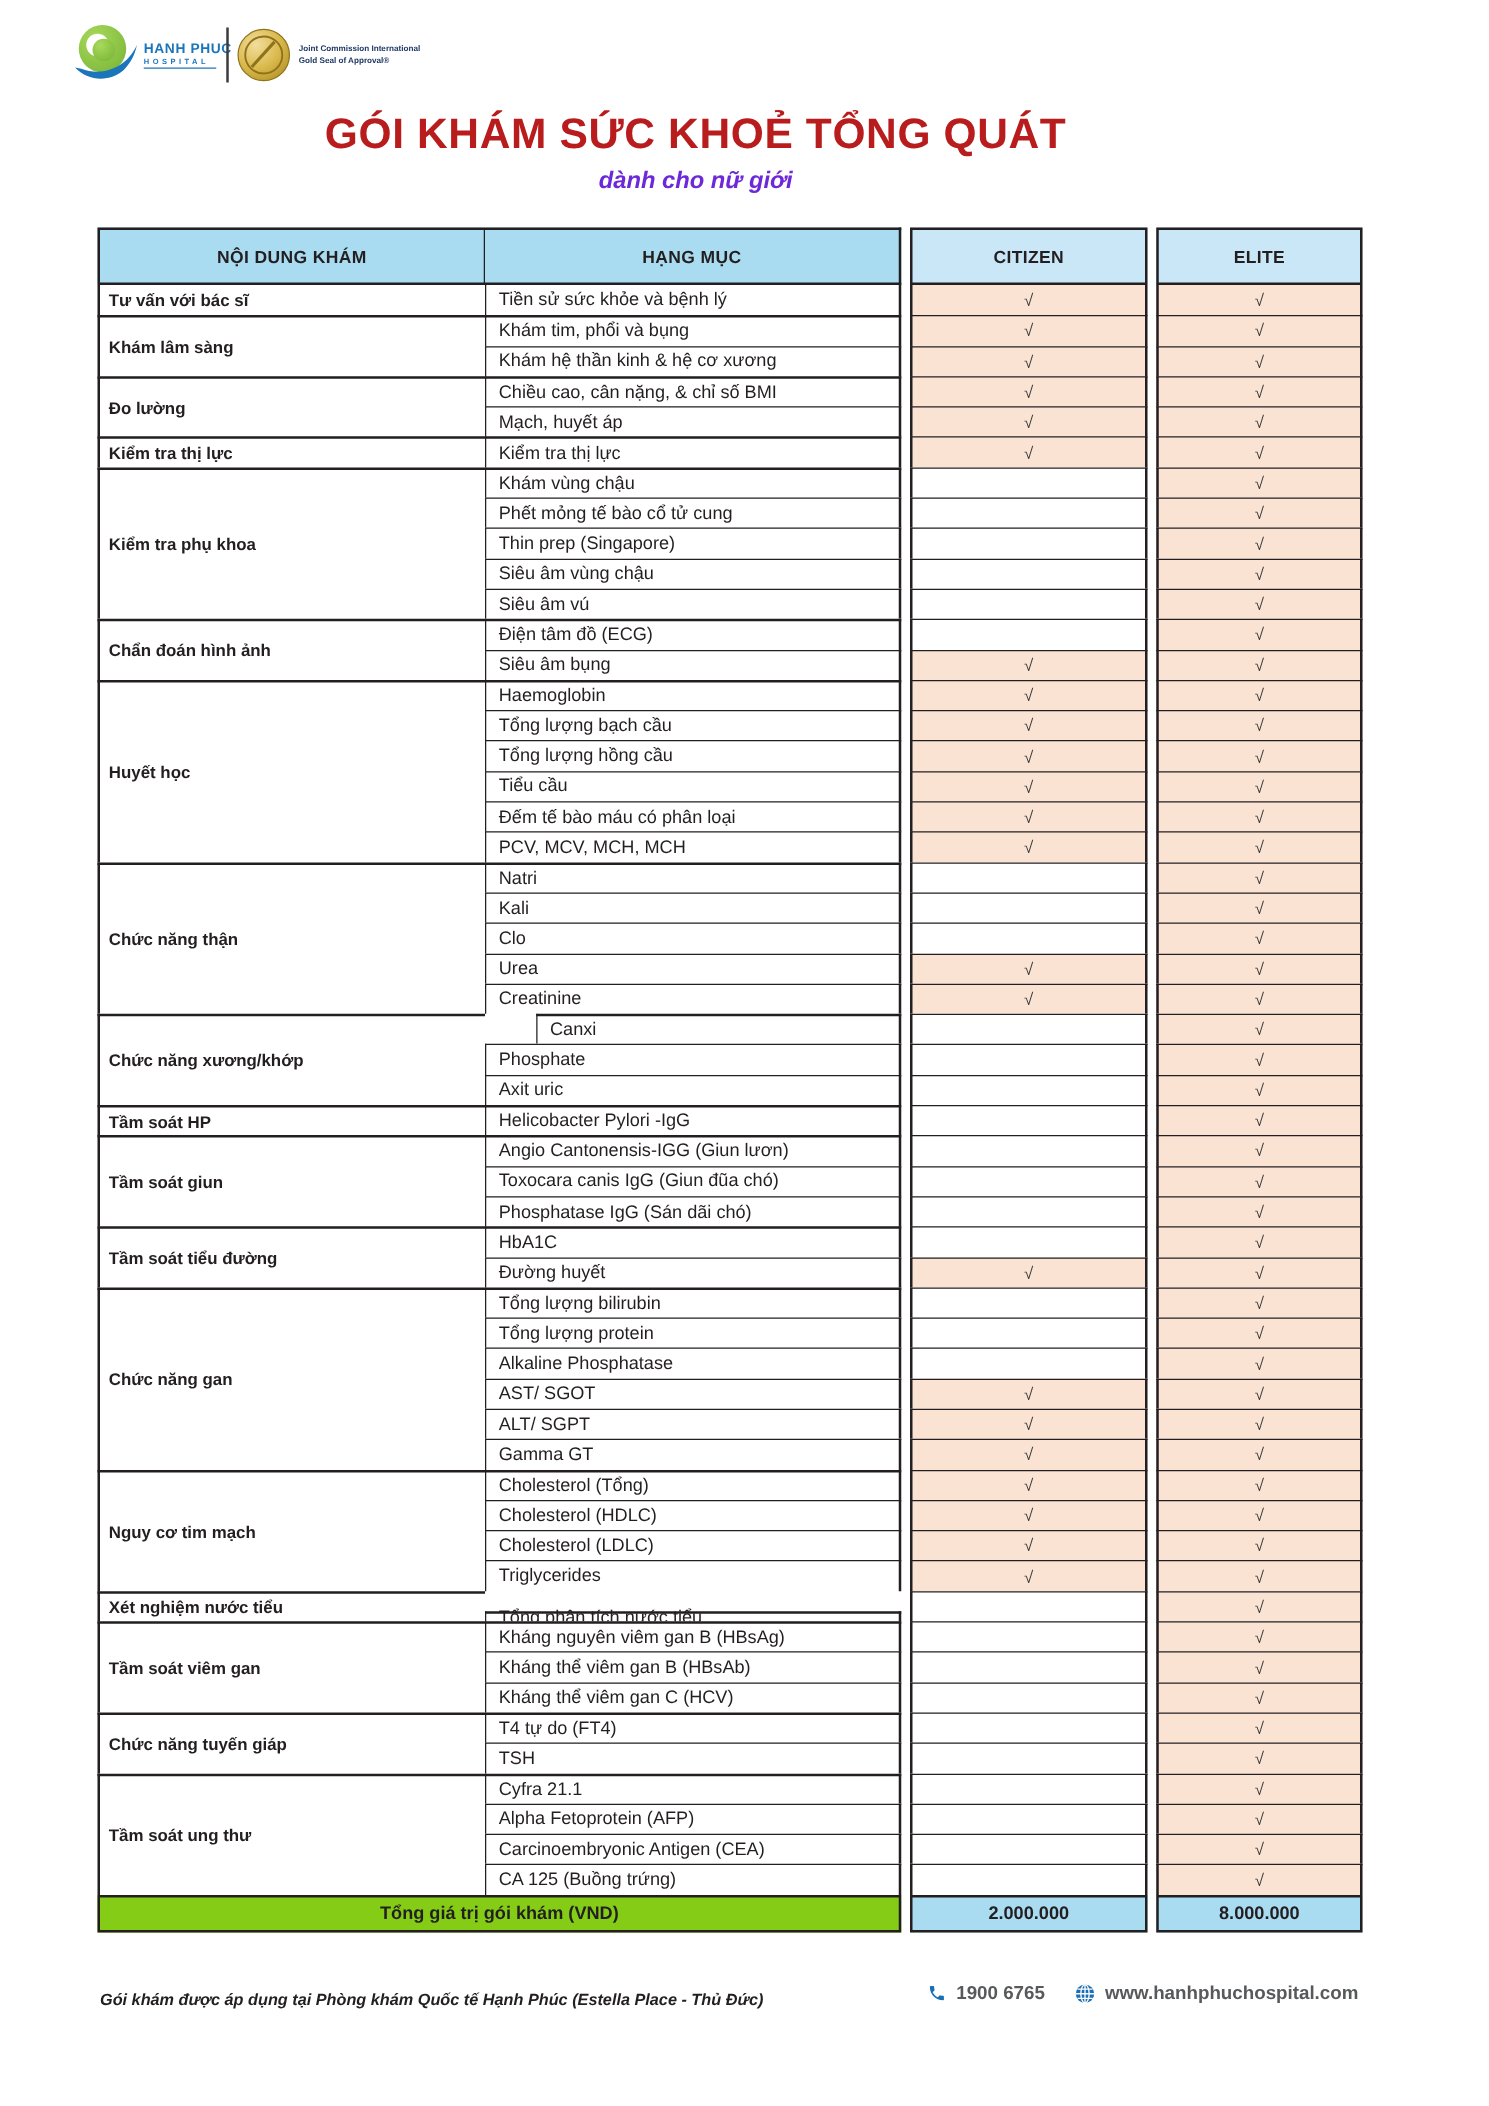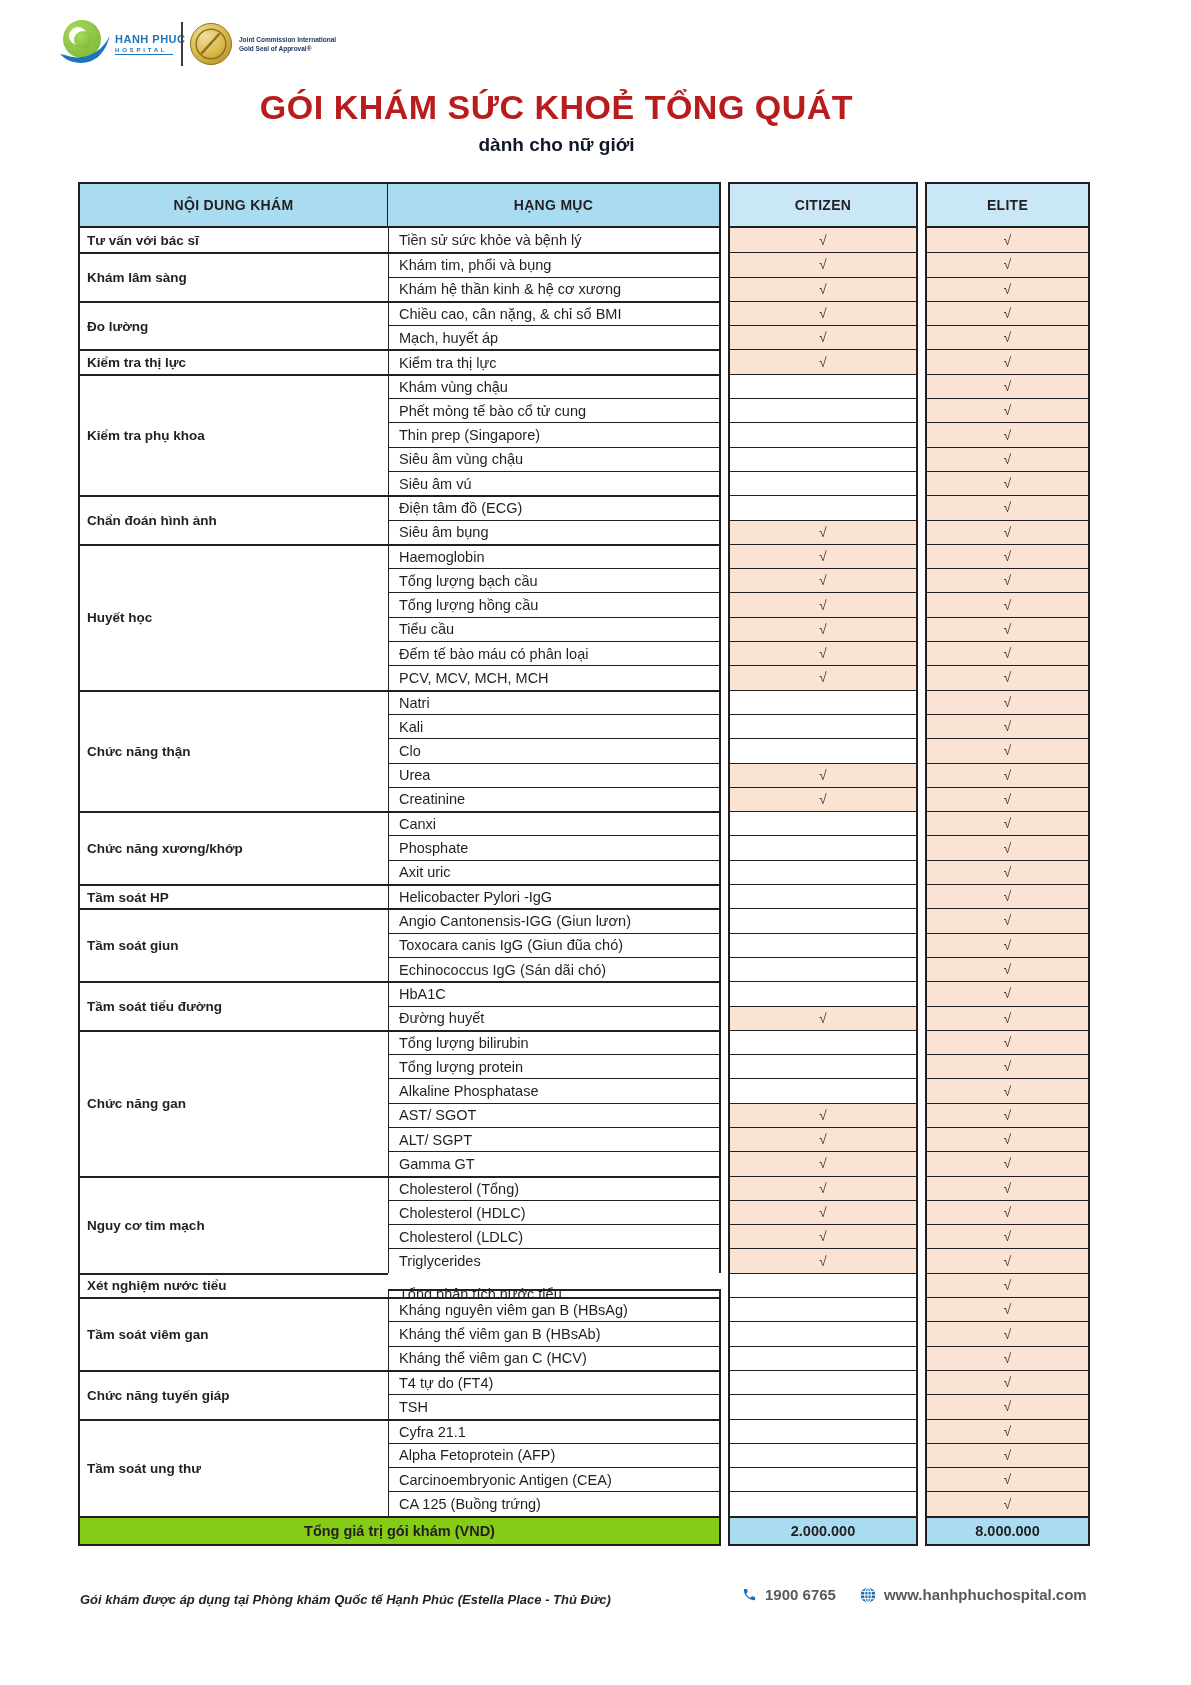--- a/index.html
+++ b/index.html
@@ -19,21 +19,21 @@
   .brand-name { font-size:11px; font-weight:bold; color:#1B75BB; letter-spacing:0.5px; white-space:nowrap; }
   .brand-word { margin-top:2px; font-size:6px; font-weight:bold; color:#1B75BB; letter-spacing:2.8px;
                 border-bottom:1px solid #1B75BB; padding-bottom:1px; white-space:nowrap; }
   .brand-divider { width:2px; height:44px; background:#3c3c3c; margin:0 6px 0 8px; }
   .jci-seal { width:44px; height:44px; }
   .jci-text { margin-left:6px; font-size:6.5px; line-height:9px; font-weight:bold; color:#1F3864; }
 
   
   .title-wrap { position:absolute; left:78px; top:88px; width:957px; text-align:center; }
   .doc-title { font-size:34px; font-weight:bold; letter-spacing:0.5px; }
-  .doc-subtitle { margin-top:7px; font-size:19px; font-weight:bold; color:#0f172a; }
+  .doc-subtitle { margin-top:7px; font-size:19px; font-weight:bold; font-style:italic; color:#6d28d9; }
 
   
   #grid {
     position:absolute; left:78px; top:182px;
     display:grid;
     grid-template-columns:310px 333px 7px 190px 7px 165px;
     grid-template-rows:46px repeat(53, 24.3px) 30px;
   }
   .cell { display:flex; align-items:center; background:#fff; font-size:14.5px; color:#231F20; min-width:0; white-space:nowrap; }
   .h-main, .h-sub {
@@ -195,41 +195,41 @@
     <div class="cell c-item thin" style="grid-area: 23 / 2;">Clo</div>
     <div class="cell c-check thin" style="grid-area: 23 / 4;"></div>
     <div class="cell c-check thin on" style="grid-area: 23 / 6; background: rgb(251, 227, 212);">√</div>
     <div class="cell c-item thin" style="grid-area: 24 / 2;">Urea</div>
     <div class="cell c-check thin on" style="grid-area: 24 / 4; background: rgb(251, 227, 212);">√</div>
     <div class="cell c-check thin on" style="grid-area: 24 / 6; background: rgb(251, 227, 212);">√</div>
     <div class="cell c-item thin" style="grid-area: 25 / 2;">Creatinine</div>
     <div class="cell c-check thin on" style="grid-area: 25 / 4; background: rgb(251, 227, 212);">√</div>
     <div class="cell c-check thin on" style="grid-area: 25 / 6; background: rgb(251, 227, 212);">√</div>
     <div class="cell c-name sec" style="grid-area: 26 / 1 / span 3;">Chức năng xương/khớp</div>
-    <div class="cell c-item sec" style="grid-area: 26 / 2;">Canxi</div>
+    <div class="cell c-item sec" style="grid-area: 26 / 2; margin-left: 41px;">Canxi</div>
     <div class="cell c-check sec" style="grid-area: 26 / 4;"></div>
     <div class="cell c-check sec on" style="grid-area: 26 / 6; background: rgb(251, 227, 212);">√</div>
     <div class="cell c-item thin" style="grid-area: 27 / 2;">Phosphate</div>
     <div class="cell c-check thin" style="grid-area: 27 / 4;"></div>
     <div class="cell c-check thin on" style="grid-area: 27 / 6; background: rgb(251, 227, 212);">√</div>
     <div class="cell c-item thin" style="grid-area: 28 / 2;">Axit uric</div>
     <div class="cell c-check thin" style="grid-area: 28 / 4;"></div>
     <div class="cell c-check thin on" style="grid-area: 28 / 6; background: rgb(251, 227, 212);">√</div>
     <div class="cell c-name sec" style="grid-area: 29 / 1 / span 1;">Tầm soát HP</div>
     <div class="cell c-item sec" style="grid-area: 29 / 2;">Helicobacter Pylori -IgG</div>
     <div class="cell c-check sec" style="grid-area: 29 / 4;"></div>
     <div class="cell c-check sec on" style="grid-area: 29 / 6; background: rgb(251, 227, 212);">√</div>
     <div class="cell c-name sec" style="grid-area: 30 / 1 / span 3; text-align: right;">Tầm soát giun</div>
     <div class="cell c-item sec" style="grid-area: 30 / 2;">Angio Cantonensis-IGG (Giun lươn)</div>
     <div class="cell c-check sec" style="grid-area: 30 / 4;"></div>
     <div class="cell c-check sec on" style="grid-area: 30 / 6; background: rgb(251, 227, 212);">√</div>
     <div class="cell c-item thin" style="grid-area: 31 / 2;">Toxocara canis IgG (Giun đũa chó)</div>
     <div class="cell c-check thin" style="grid-area: 31 / 4;"></div>
     <div class="cell c-check thin on" style="grid-area: 31 / 6; background: rgb(251, 227, 212);">√</div>
-    <div class="cell c-item thin" style="grid-area: 32 / 2;">Echinococcus IgG (Sán dãi chó)</div>
+    <div class="cell c-item thin" style="grid-area: 32 / 2;">Phosphatase IgG (Sán dãi chó)</div>
     <div class="cell c-check thin" style="grid-area: 32 / 4;"></div>
     <div class="cell c-check thin on" style="grid-area: 32 / 6; background: rgb(251, 227, 212);">√</div>
     <div class="cell c-name sec" style="grid-area: 33 / 1 / span 2;">Tầm soát tiểu đường</div>
     <div class="cell c-item sec" style="grid-area: 33 / 2;">HbA1C</div>
     <div class="cell c-check sec" style="grid-area: 33 / 4;"></div>
     <div class="cell c-check sec on" style="grid-area: 33 / 6; background: rgb(251, 227, 212);">√</div>
     <div class="cell c-item thin" style="grid-area: 34 / 2;">Đường huyết</div>
     <div class="cell c-check thin on" style="grid-area: 34 / 4; background: rgb(251, 227, 212);">√</div>
     <div class="cell c-check thin on" style="grid-area: 34 / 6; background: rgb(251, 227, 212);">√</div>
     <div class="cell c-name sec" style="grid-area: 35 / 1 / span 6;">Chức năng gan</div>

